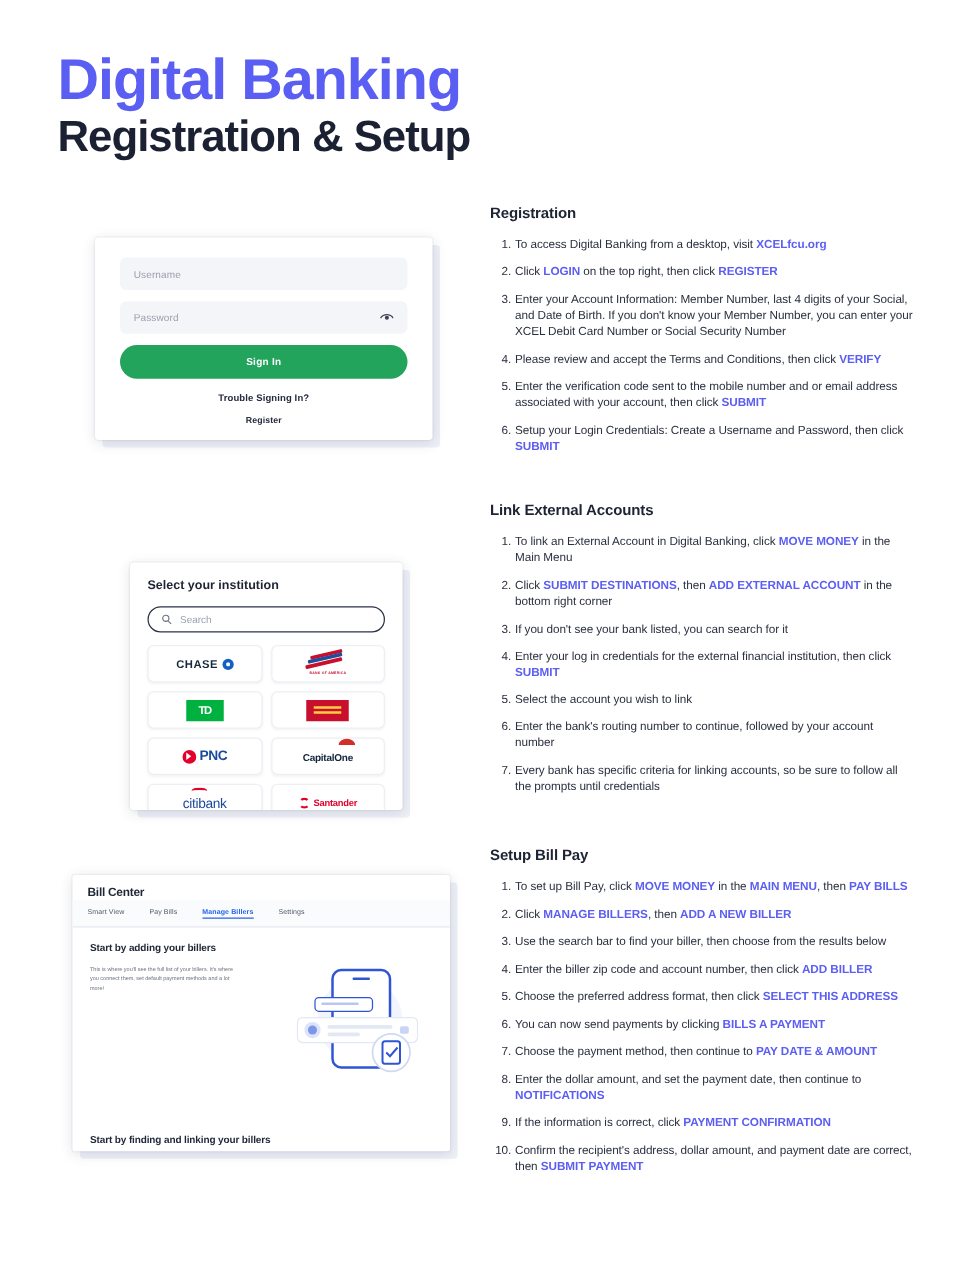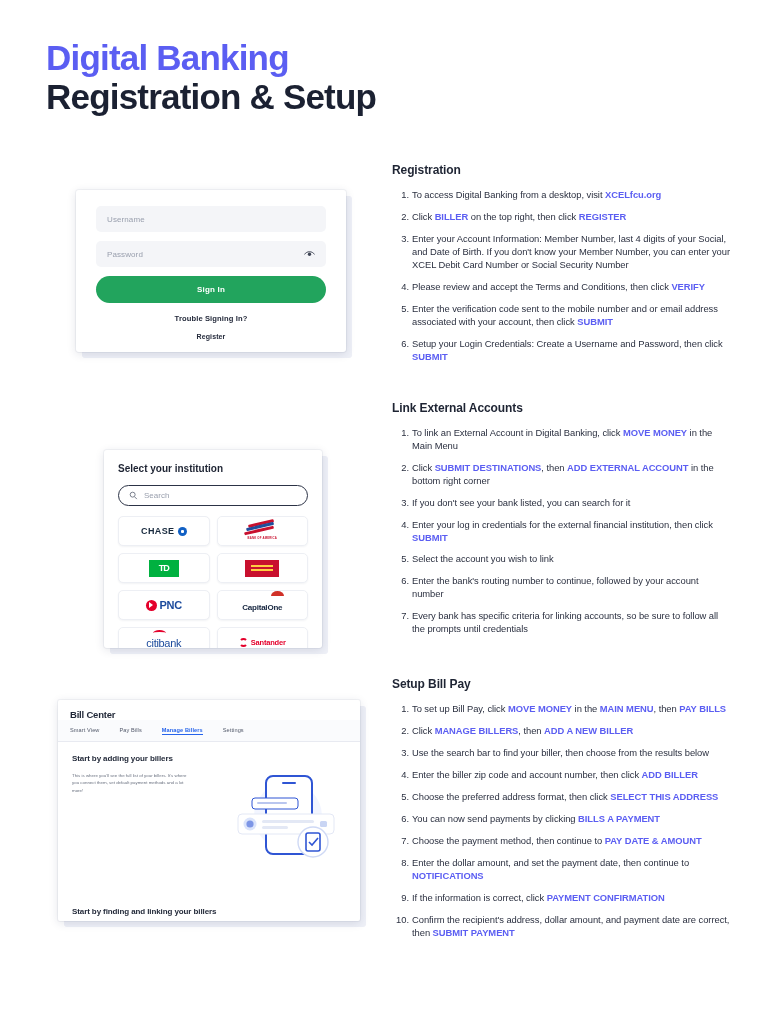--- a/index.html
+++ b/index.html
@@ -7,21 +7,21 @@
     width: 770px; height: 1024px;
     background: #ffffff;
     font-family: "Liberation Sans", sans-serif;
     overflow: hidden;
   }
   .page { position: relative; width: 770px; height: 1024px; background:#fff; }
 
   
   .title-block { position: absolute; left: 46px; top: 38px; }
   .title-line1 {
-    font-size: 35px; font-weight: 700; letter-spacing: -0.8px;
+    font-size: 46px; font-weight: 700; letter-spacing: -0.8px;
     color: #5b5ef2; line-height: 1.12;
   }
   .title-line2 {
     font-size: 35px; font-weight: 700; letter-spacing: -0.8px;
     color: #1b2132; line-height: 1.12;
   }
 
   
   .right-col { position: absolute; left: 392px; top: 163px; width: 338px; }
   .section { margin-bottom: 0; }
@@ -278,21 +278,21 @@
 
     </div>
   </div>
 
   <div class="right-col">
 
     <div class="section">
       <div class="section-title">Registration</div>
       <ol class="steps">
         <li>To access Digital Banking from a desktop, visit <span class="lnk">XCELfcu.org</span></li>
-        <li>Click <span class="lnk">BILLER</span> on the top right, then click <span class="lnk">REGISTER</span></li>
+        <li>Click <span class="lnk">LOGIN</span> on the top right, then click <span class="lnk">REGISTER</span></li>
         <li>Enter your Account Information: Member Number, last 4 digits of your Social, and Date of Birth. If you don't know your Member Number, you can enter your XCEL Debit Card Number or Social Security Number</li>
         <li>Please review and accept the Terms and Conditions, then click <span class="lnk">VERIFY</span></li>
         <li>Enter the verification code sent to the mobile number and or email address associated with your account, then click <span class="lnk">SUBMIT</span></li>
         <li>Setup your Login Credentials: Create a Username and Password, then click <span class="lnk">SUBMIT</span></li>
       </ol>
     </div>
 
     <div class="gap-a"></div>
 
     <div class="section">

